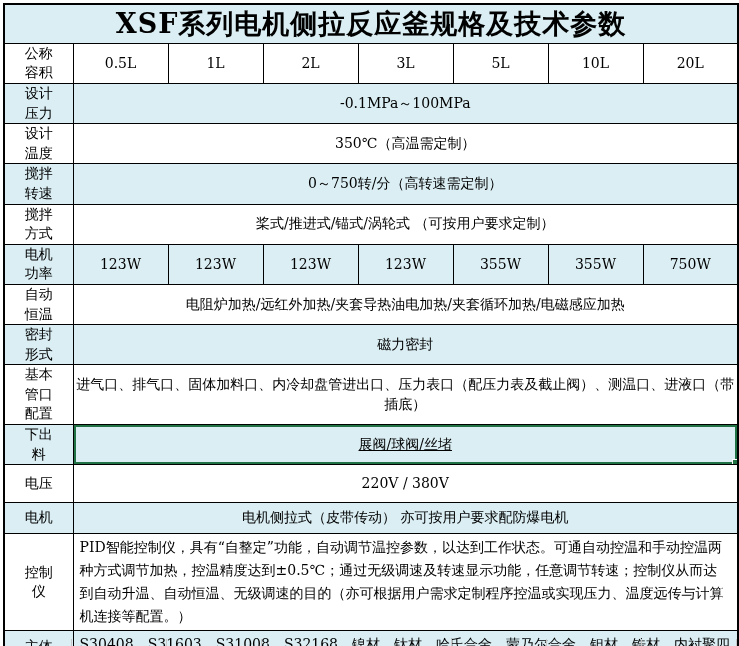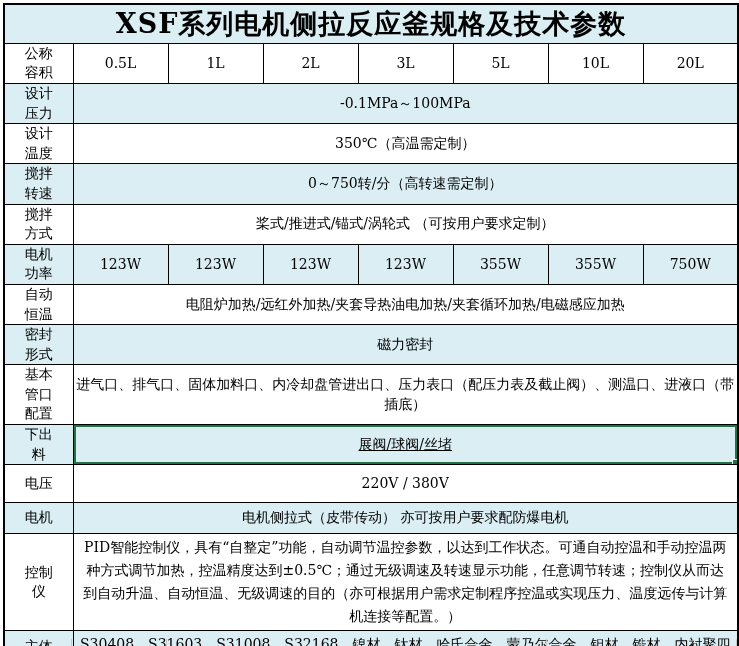--- a/index.html
+++ b/index.html
@@ -18,21 +18,21 @@
   }
   td{
     border:1px solid var(--grid);
     text-align:center;vertical-align:middle;
     font-size:14px;line-height:1.4;color:#000;
     padding:0 2px;overflow:hidden;background:#fff;
   }
   tr.band td{background:var(--band);}
   td.lbl{font-size:14px;padding:0 18px;}
   tr.title-row td{font-size:27px;font-weight:bold;letter-spacing:1px;}
-  td.left{text-align:center;padding:2px 6px;line-height:23px;}
+  td.left{text-align:left;padding:2px 6px;line-height:23px;}
   
   .h25{height:35px}.h26{height:26px}.h27{height:27px}.h30{height:30px}
   .h31{height:31px}.h32{height:38px}.h34{height:28px}.h36{height:36px}
   .h48{height:48px}.h54{height:56px}.h93{height:93px}
   
   td.selwrap{position:relative;text-decoration:underline;}
   .selbox{
     position:absolute;left:-1px;top:-1px;right:-1px;bottom:-1px;
     border:3px solid var(--selection);
     pointer-events:none;

